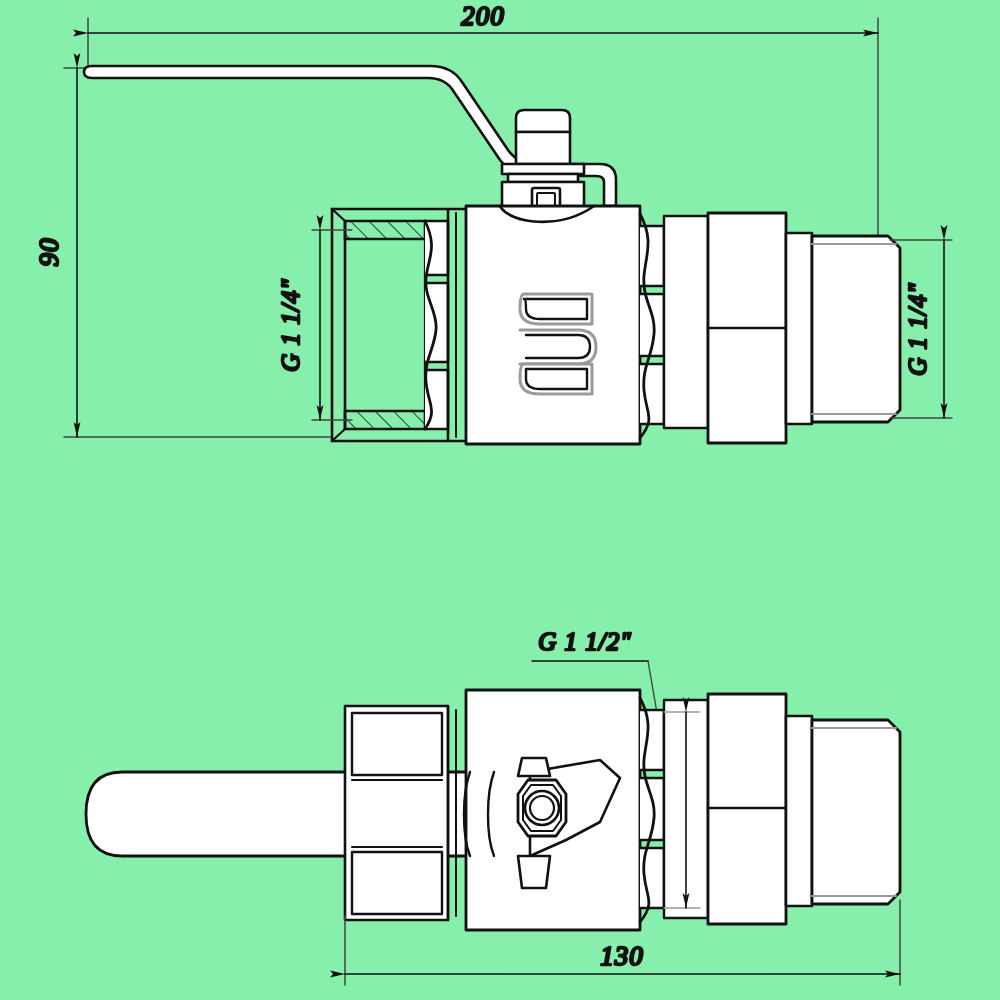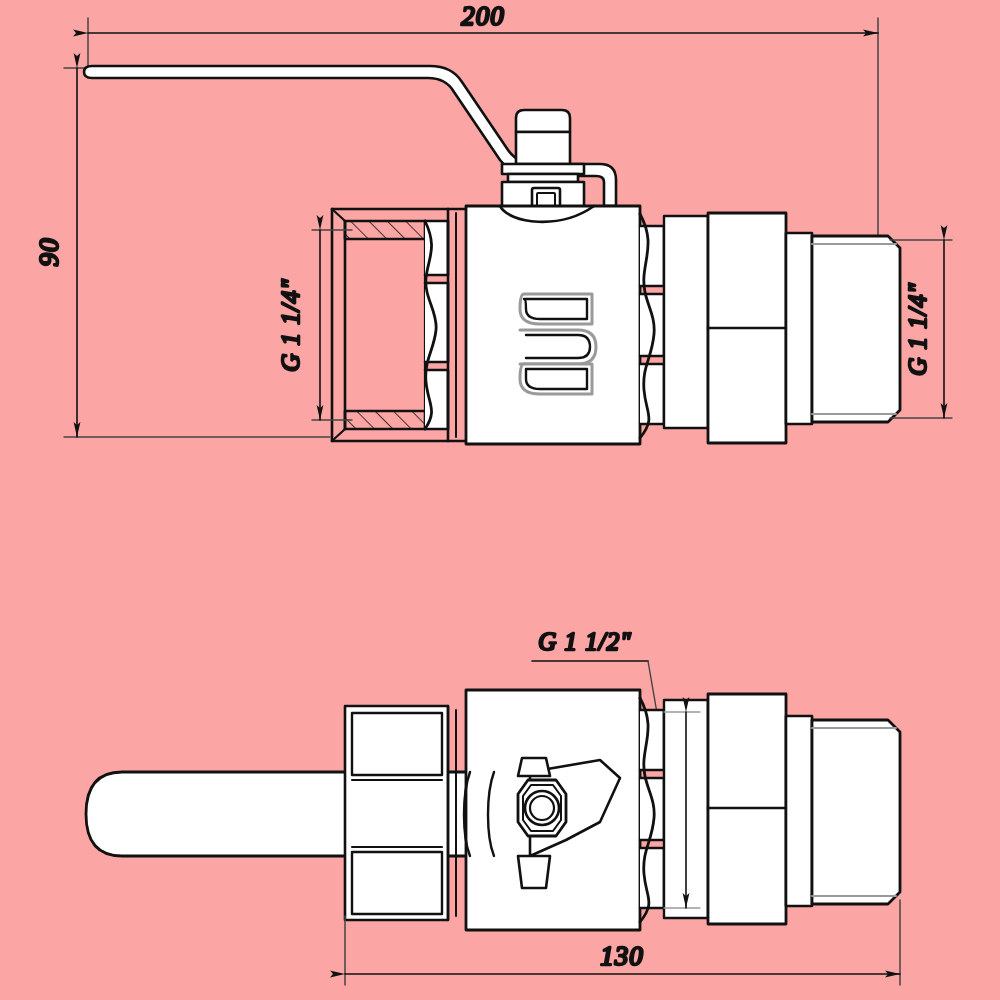--- a/index.html
+++ b/index.html
@@ -1,18 +1,18 @@
 <!DOCTYPE html>
 <html><head>
 <meta charset="utf-8">
 <style>
   html,body{margin:0;padding:0;background:#ffffff;}
   body{width:1000px;height:1000px;overflow:hidden;
        font-family:"Liberation Serif",serif;}
-  #sheet{position:relative;width:1000px;height:1000px;background:#fca5a5;}
+  #sheet{position:relative;width:1000px;height:1000px;background:#86efac;}
   svg{display:block;}
   .dimtext{font-family:"Liberation Serif",serif;font-style:italic;
            font-size:27px;fill:#111;letter-spacing:1px;}
   .dimtext.small{font-size:25px;}
 </style>
 </head>
 <body>
 
 <div id="sheet">
 <svg width="1000" height="1000" viewBox="0 0 1000 1000">

